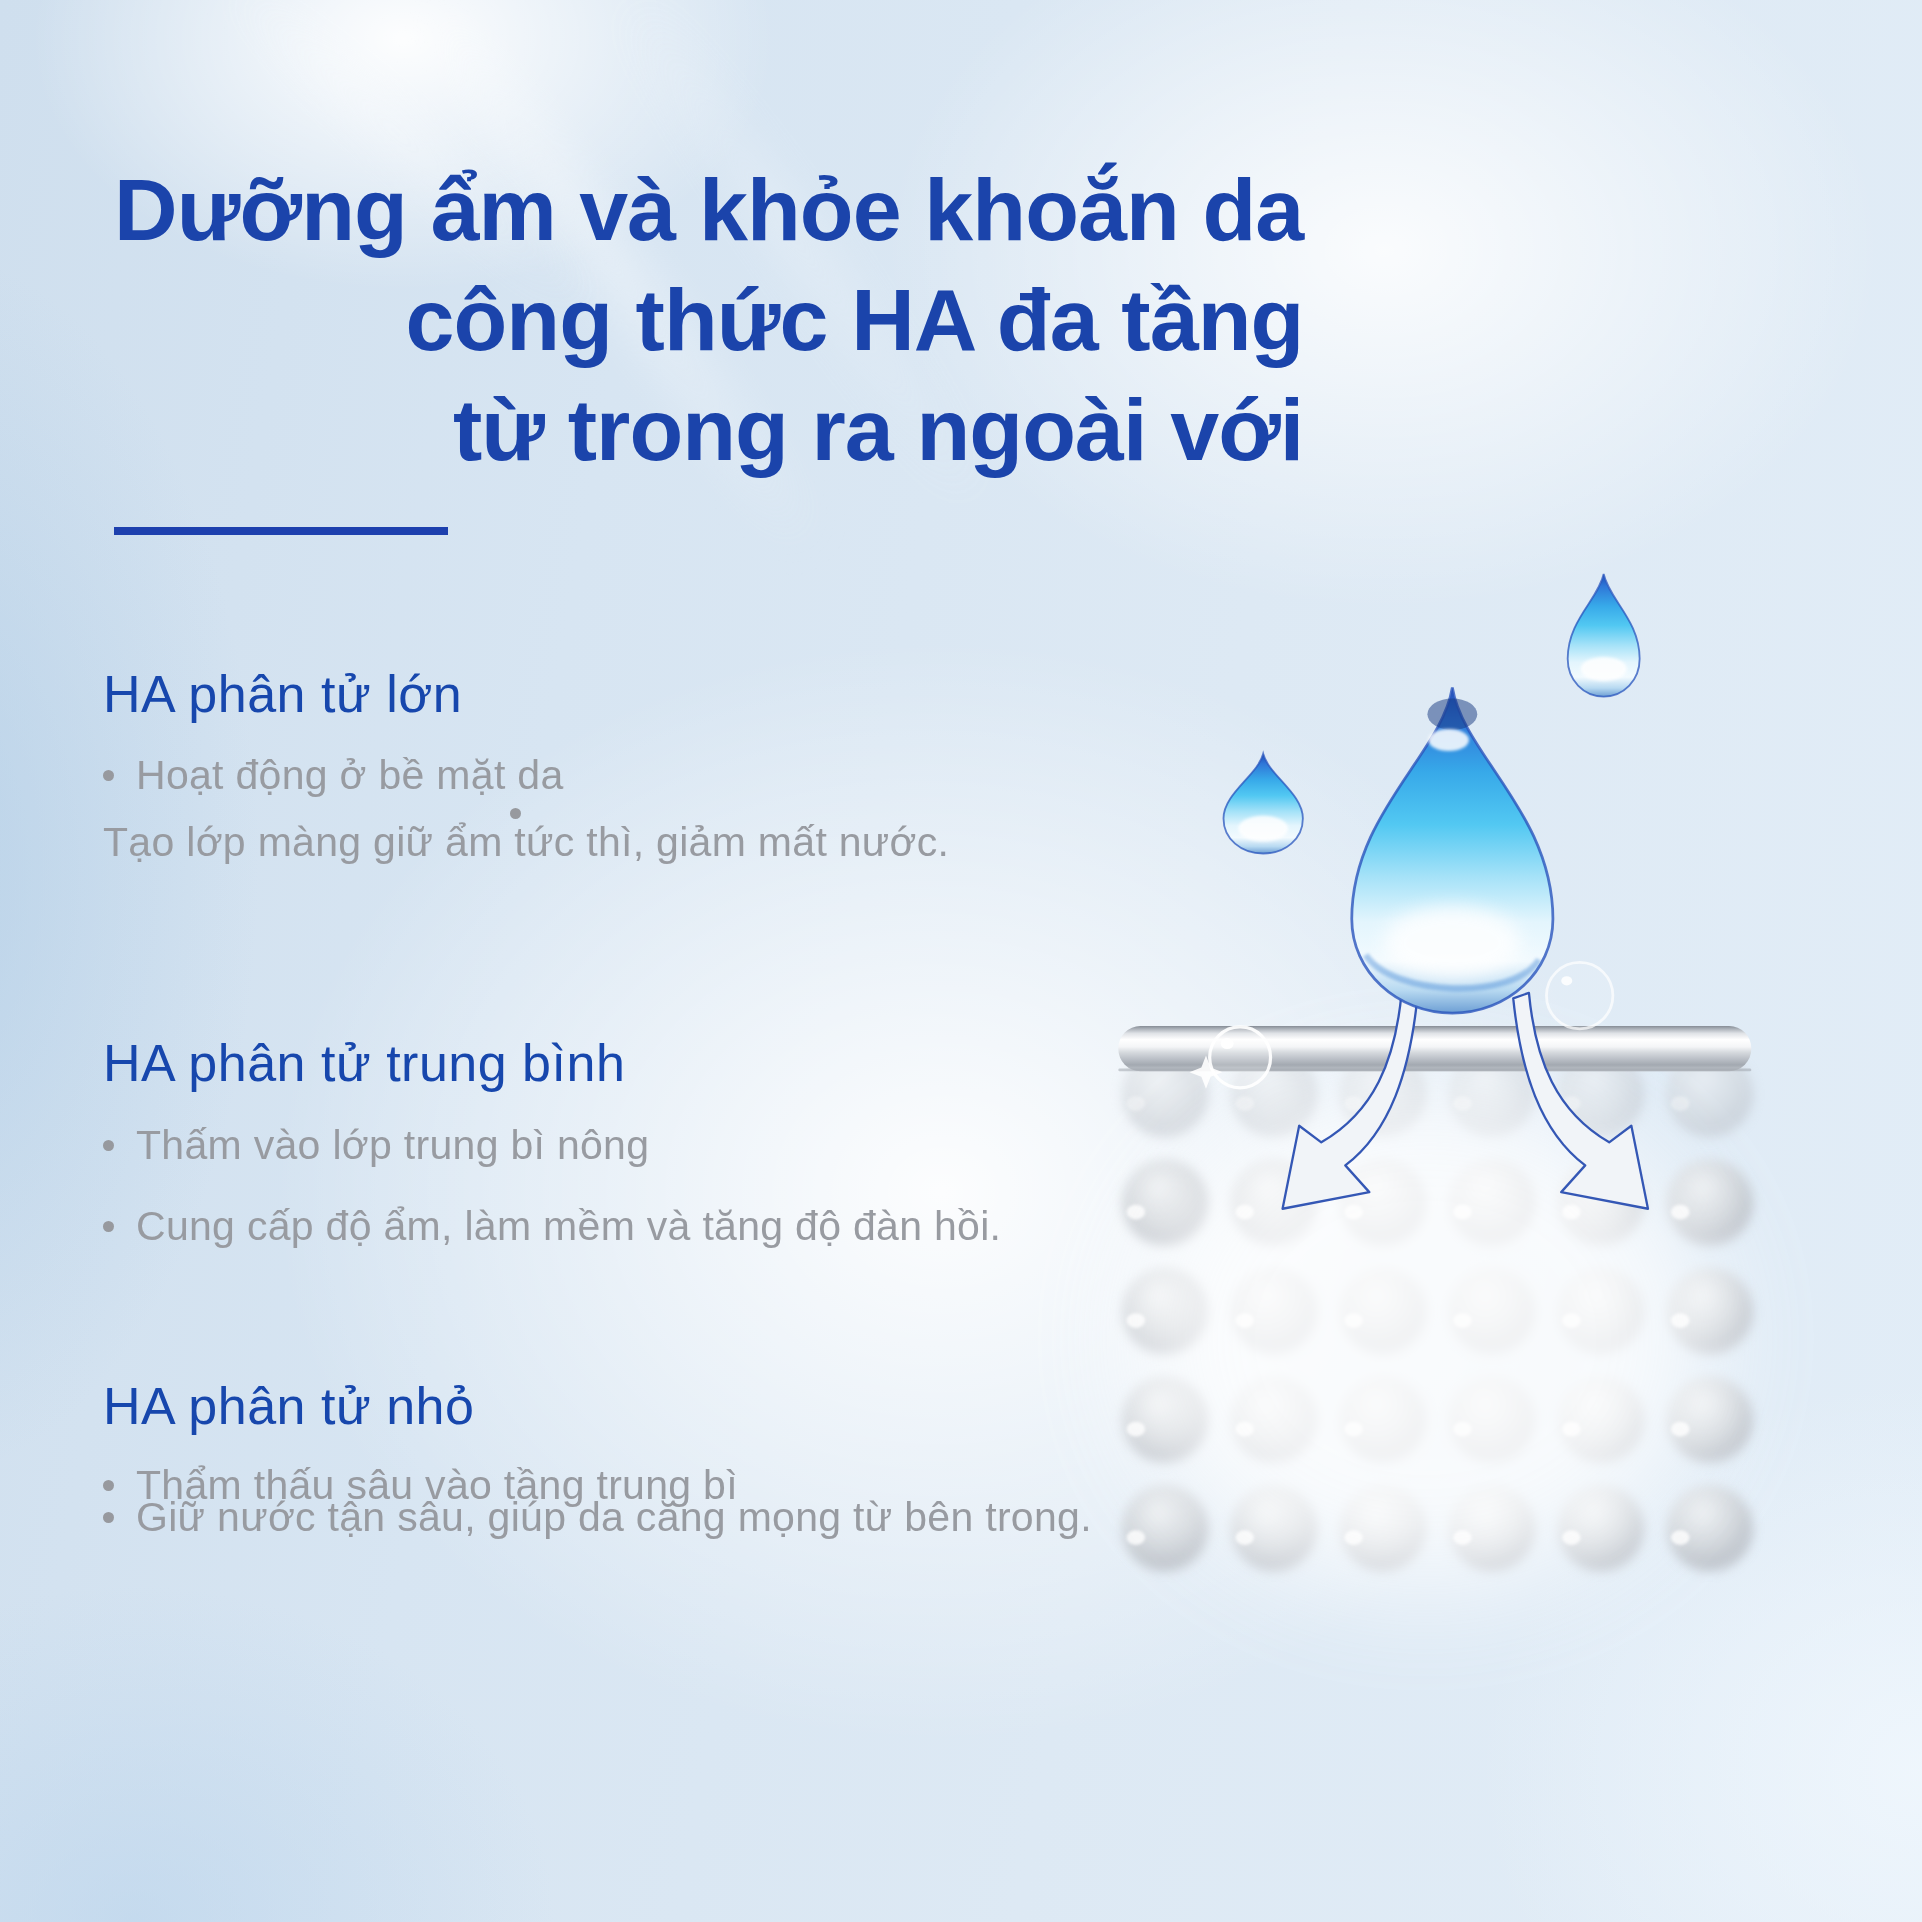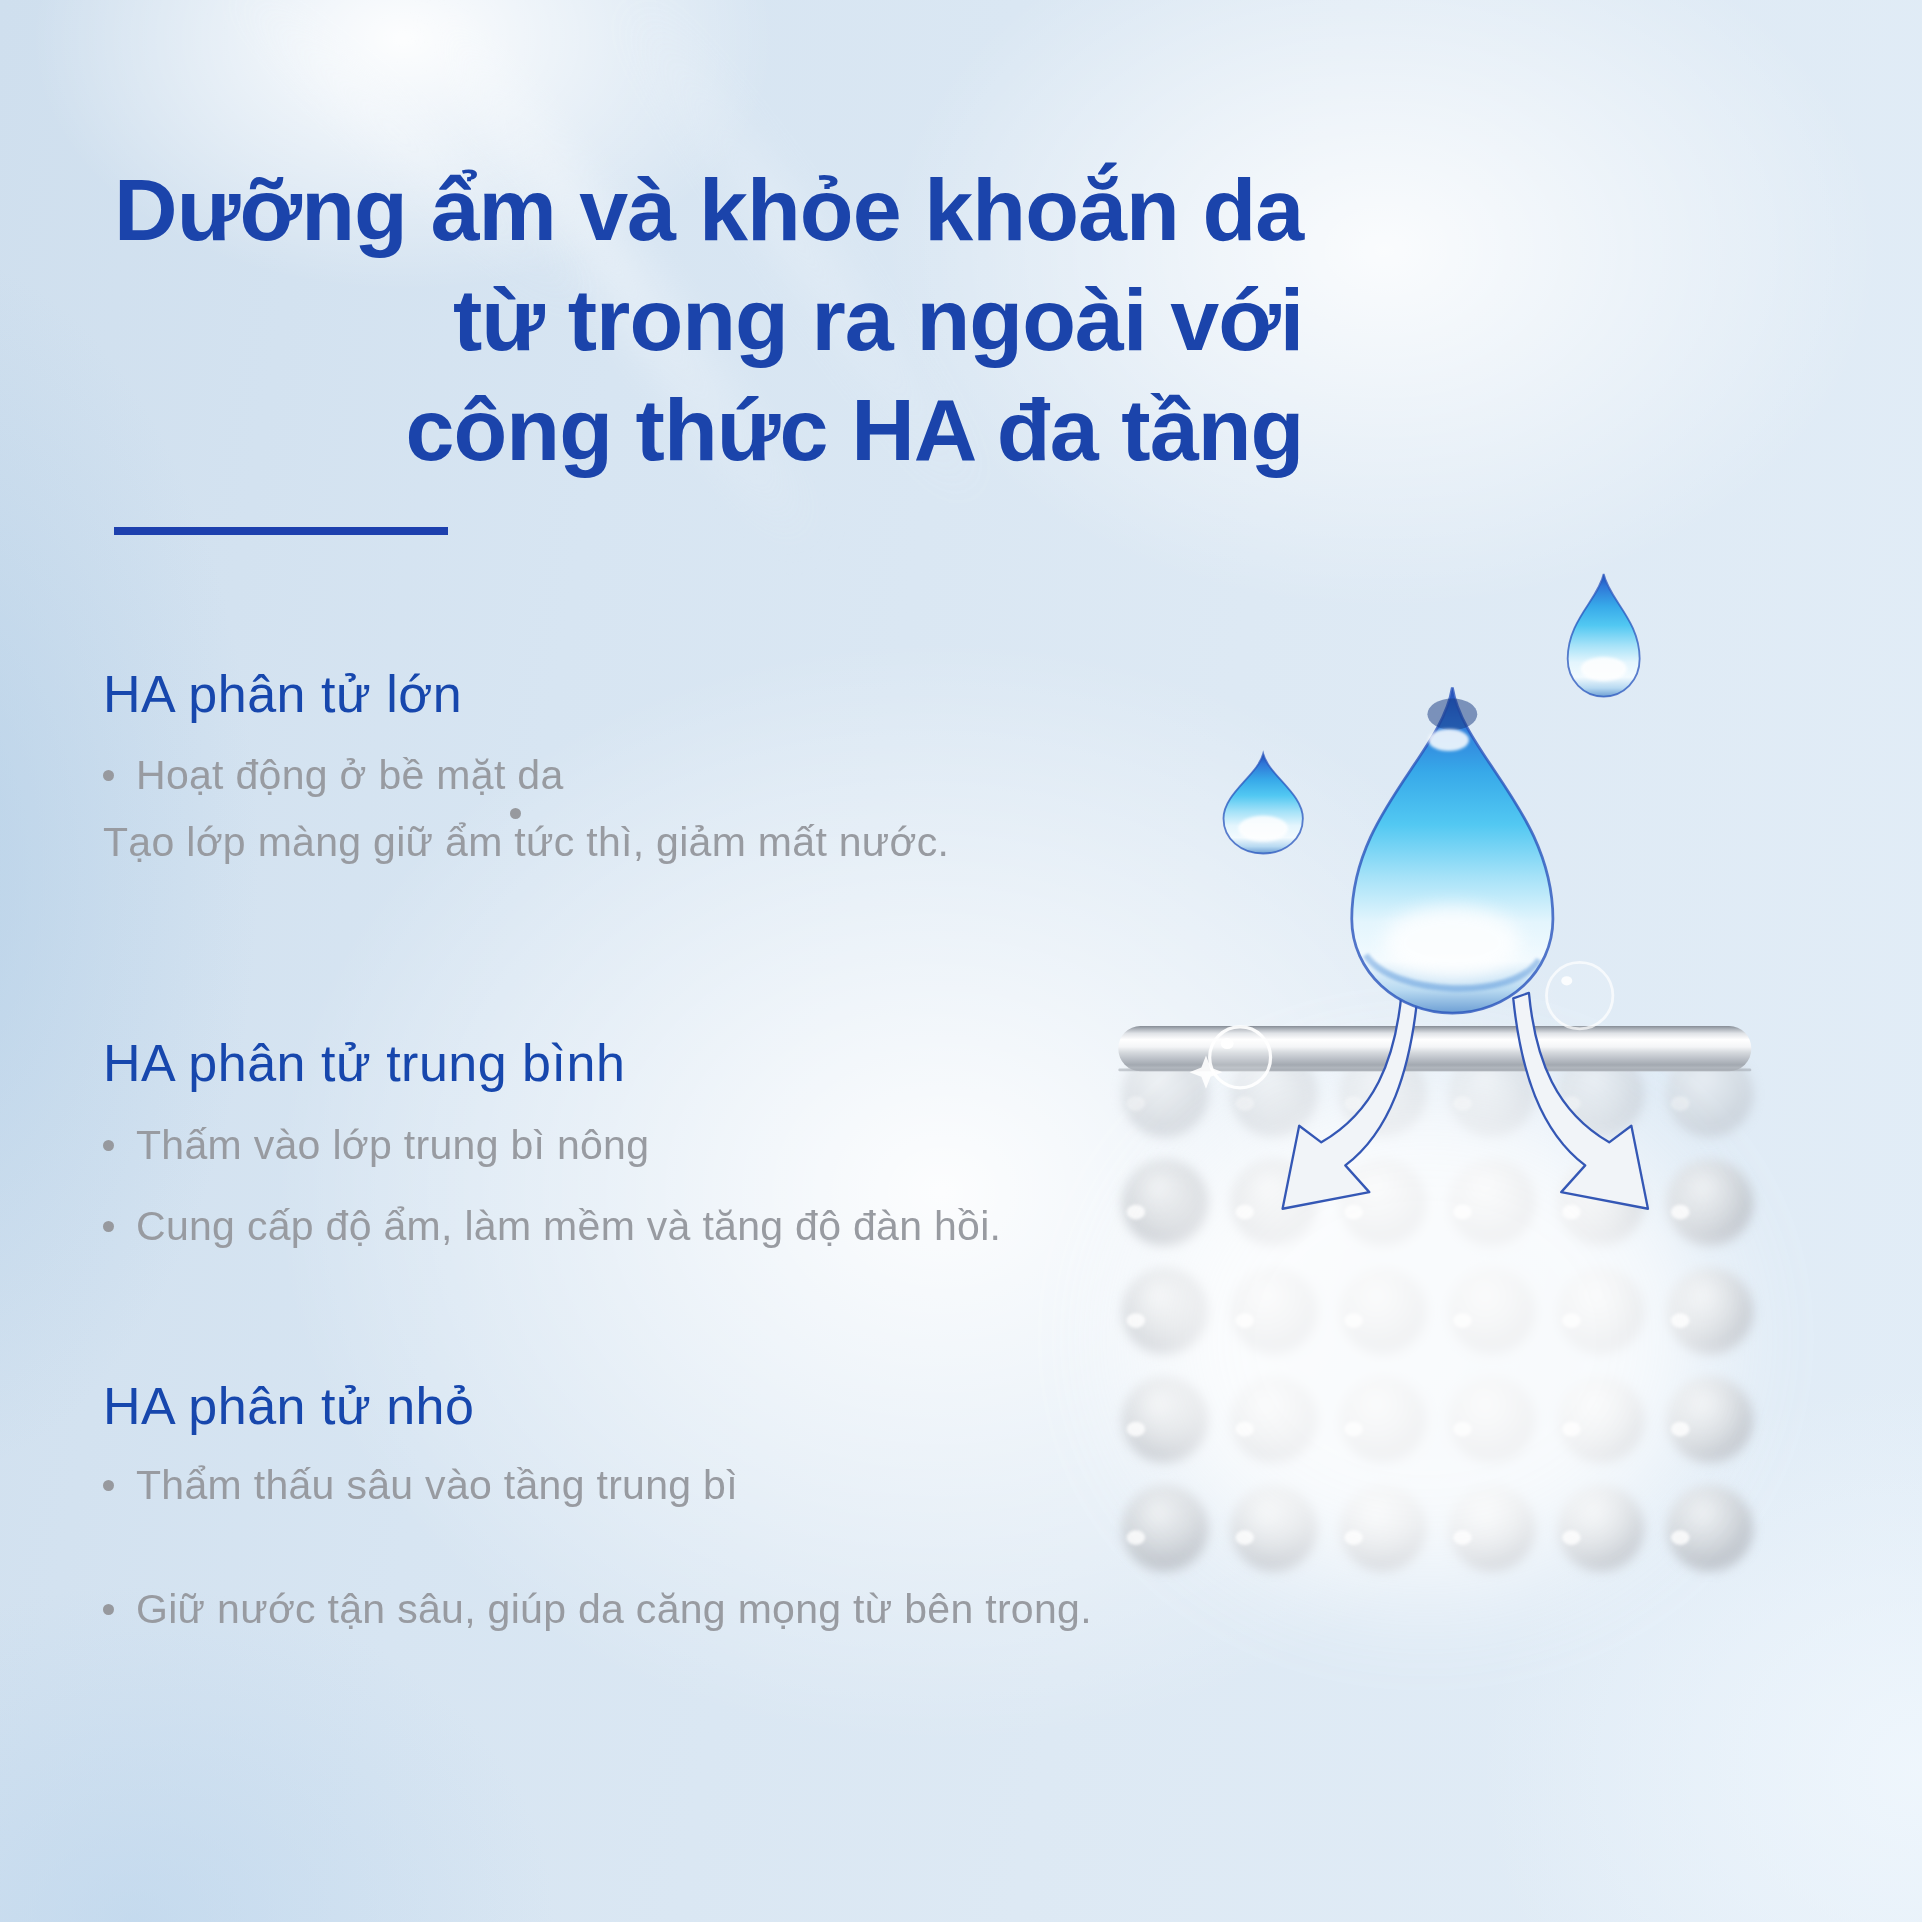--- a/index.html
+++ b/index.html
@@ -44,36 +44,36 @@
   .h1{top:662px;} .h2{top:1031px;} .h3{top:1374px;}
   .bullet{
     position:absolute;left:103px;height:55px;display:flex;align-items:center;
     font-size:41px;color:#989ba1;letter-spacing:0.3px;white-space:nowrap;
   }
   .bullet .dot{
     width:11px;height:11px;border-radius:50%;background:#97999e;margin-right:22px;flex:0 0 auto;
   }
   .b11{top:748px;} .b12{top:808px;flex-direction:column;}
   .b21{top:1118px;} .b22{top:1199px;}
-  .b31{top:1458px;align-items:center;} .b32{top:1582px;text-align:right;}
+  .b31{top:1458px;align-items:center;} .b32{top:1490px;text-align:right;}
 
   svg.illustration{position:absolute;inset:0;}
 </style>
 </head>
 <body>
 
 <div class="bg"></div>
 <div class="ray r1"></div>
 <div class="ray r2"></div>
 <div class="ray r3"></div>
 
 <div class="title">
   <div>Dưỡng ẩm và khỏe khoắn da</div>
+  <div>công thức HA đa tầng</div>
   <div>từ trong ra ngoài với</div>
-  <div>công thức HA đa tầng</div>
 </div>
 <div class="title-underline"></div>
 
 <div class="section-heading h1">HA phân tử lớn</div>
 <div class="bullet b11">
     <span class="dot"></span>
     <span>Hoạt động ở bề mặt da</span>
   </div>
 <div class="bullet b12">
     <span class="dot"></span>

